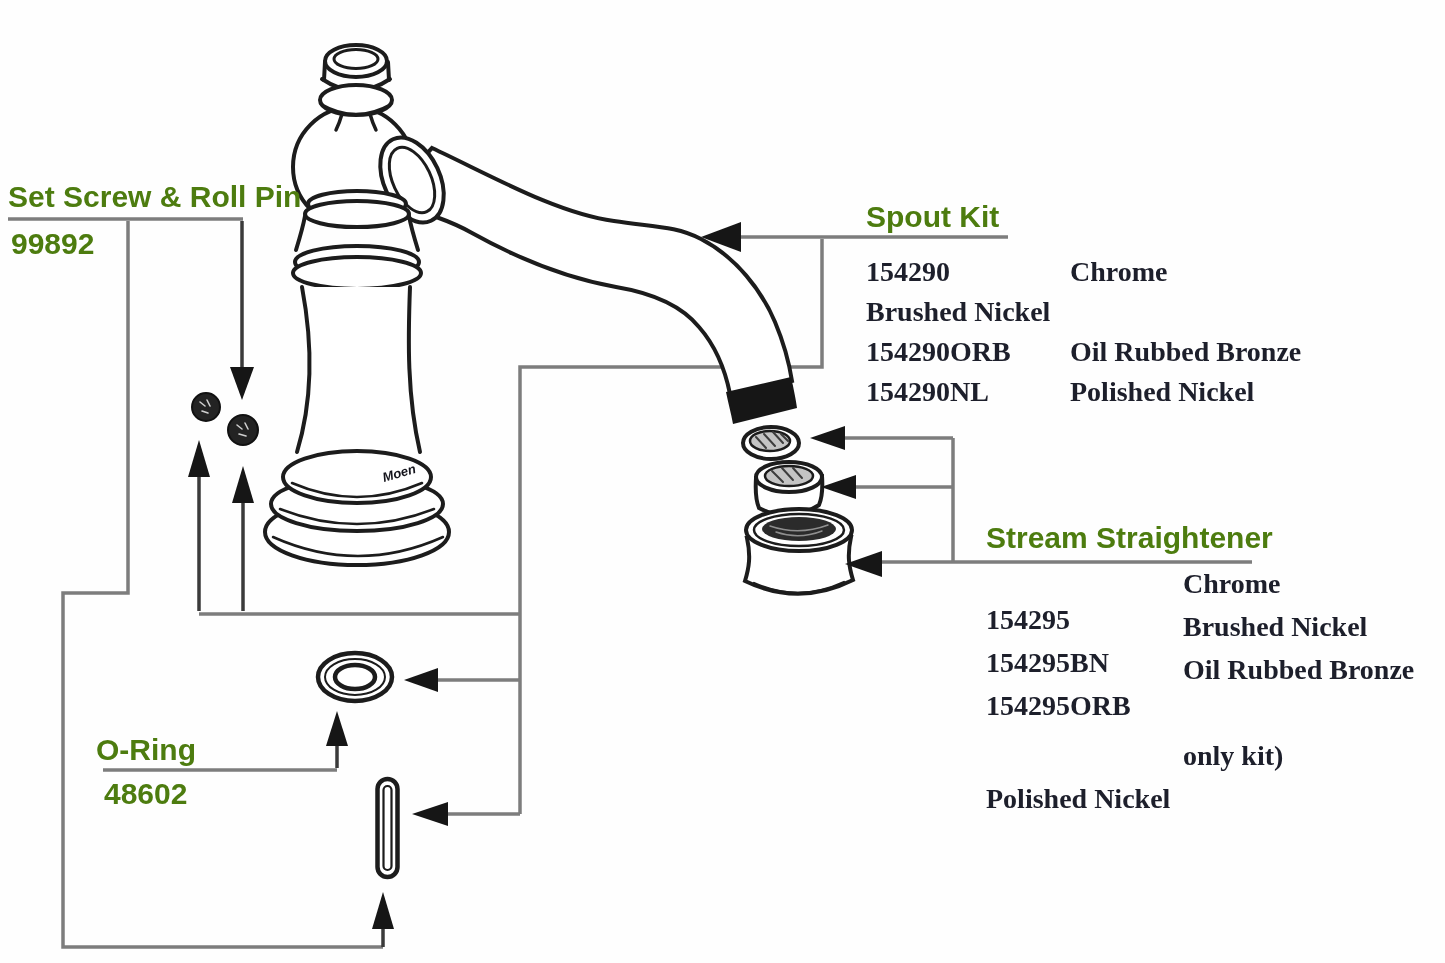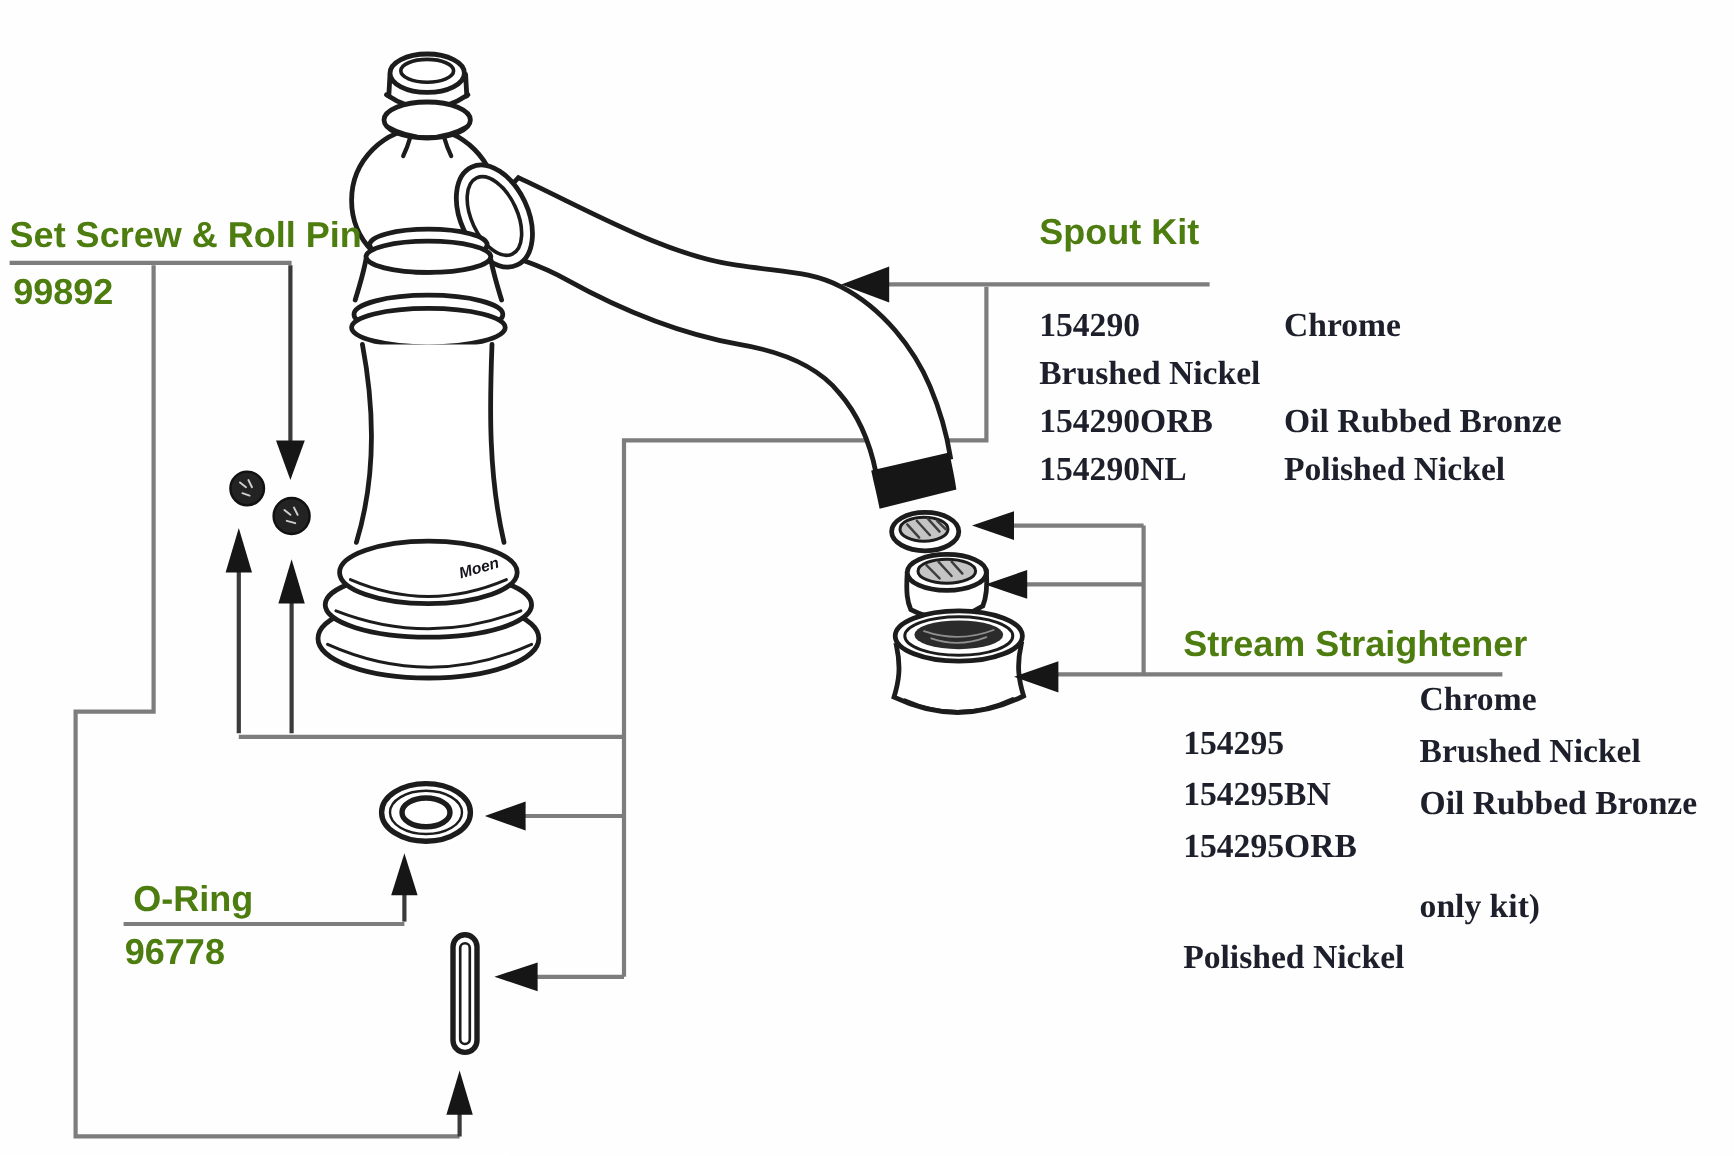--- a/index.html
+++ b/index.html
@@ -179,21 +179,21 @@
       <path d="M383,892 L372,929 L394,929 Z"></path>
       <path d="M810,438 L845,426 L845,450 Z"></path>
       <path d="M821,487 L856,475 L856,499 Z"></path>
       <path d="M845,564 L882,551 L882,577 Z"></path>
     </g>
   </svg>
 
   <div class="lbl" style="left:8px;top:180px">Set Screw &amp; Roll Pin</div>
   <div class="lbl" style="left:11px;top:227px">99892</div>
 
-  <div class="lbl" style="left:866px;top:177px">Spout Kit</div>
+  <div class="lbl" style="left:866px;top:200px">Spout Kit</div>
 
   <div class="parts-table spout-rows" style="left:866px;top:252px">
     <div class="prow">
       <span class="pcol-part">154290</span>
       <span class="pcol-finish">Chrome</span>
     </div>
     <div class="prow">
       <span class="pcol-finish">Brushed Nickel</span>
     </div>
     <div class="prow">
@@ -226,16 +226,16 @@
     </div>
     <div class="prow">
       <span class="pcol-part"></span>
       <span class="pcol-finish">only kit)</span>
     </div>
     <div class="prow">
       <span class="pcol-finish">Polished Nickel</span>
     </div>
   </div>
 
-  <div class="lbl" style="left:111px;top:733px">O-Ring</div>
-  <div class="lbl" style="left:104px;top:777px">96778</div>
+  <div class="lbl" style="left:96px;top:733px">O-Ring</div>
+  <div class="lbl" style="left:104px;top:777px">48602</div>
 
 </div>
 
 </body></html>

